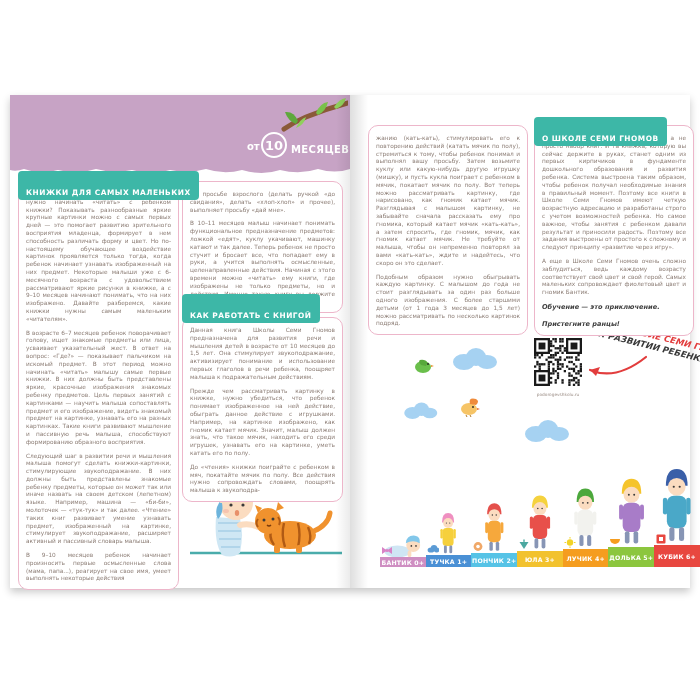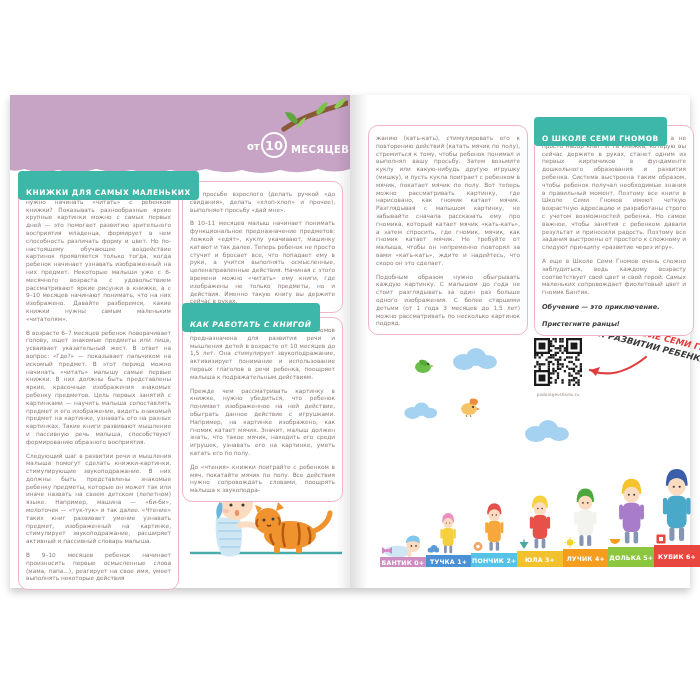--- a/index.html
+++ b/index.html
@@ -90,21 +90,21 @@
       <p>В возрасте 6–7 месяцев ребенок поворачивает голову, ищет знакомые предметы или лица, усваивает указательный жест. В ответ на вопрос: «Где?» — показывает пальчиком на искомый предмет. В этот период можно начинать «читать» малышу самые первые книжки. В них должны быть представлены яркие, красочные изображения знакомых ребенку предметов. Цель первых занятий с картинками — научить малыша сопоставлять предмет и его изображение, видеть знакомый предмет на картинке, узнавать его на разных картинках. Такие книги развивают мышление и пассивную речь малыша, способствуют формированию образного восприятия.</p>
       <p>Следующий шаг в развитии речи и мышления малыша помогут сделать книжки-картинки, стимулирующие звукоподражание. В них должны быть представлены знакомые ребенку предметы, которые он может так или иначе назвать на своем детском (лепетном) языке. Например, машина — «би-би», молоточек — «тук-тук» и так далее. «Чтение» таких книг развивает умение узнавать предмет, изображенный на картинке, стимулирует звукоподражание, расширяет активный и пассивный словарь малыша.</p>
       <p>В 9–10 месяцев ребенок начинает произносить первые осмысленные слова (мама, папа...), реагирует на свое имя, умеет выполнять некоторые действия</p>
     </div>
 
     <div class="tbox" style="left:172px; top:86px; width:161px; min-height:126px;">
       <p>по просьбе взрослого (делать ручкой «до свидания», делать «хлоп-хлоп» и прочее), выполняет просьбу «дай мне».</p>
       <p>В 10–11 месяцев малыш начинает понимать функциональное предназначение предметов: ложкой «едят», куклу укачивают, машинку катают и так далее. Теперь ребенок не просто стучит и бросает все, что попадает ему в руки, а учится выполнять осмысленные, целенаправленные действия. Начиная с этого времени можно «читать» ему книги, где изображены не только предметы, но и действия. Именно такую книгу вы держите сейчас в руках.</p>
     </div>
 
-    <div class="sec-h" style="left:172px; top:208px;font-style:italic;">КАК РАБОТАТЬ С КНИГОЙ</div>
+    <div class="sec-h" style="left:172px; top:199px;">КАК РАБОТАТЬ С КНИГОЙ</div>
     <div class="tbox" style="left:172px; top:222px; width:161px; min-height:148px;">
       <p>Данная книга Школы Семи Гномов предназначена для развития речи и мышления детей в возрасте от 10 месяцев до 1,5 лет. Она стимулирует звукоподражание, активизирует понимание и использование первых глаголов в речи ребенка, поощряет малыша к подражательным действиям.</p>
       <p>Прежде чем рассматривать картинку в книжке, нужно убедиться, что ребенок понимает изображенное на ней действие, обыграть данное действие с игрушками. Например, на картинке изображено, как гномик катает мячик. Значит, малыш должен знать, что такое мячик, находить его среди игрушек, узнавать его на картинке, уметь катать его по полу.</p>
       <p>До «чтения» книжки поиграйте с ребенком в мяч, покатайте мячик по полу. Все действия нужно сопровождать словами, поощрять малыша к звукоподра-</p>
     </div>
 
     <svg class="illus" width="156" height="88" viewBox="0 0 156 88">
       <line x1="2" y1="80" x2="154" y2="80" stroke="var(--tealline,#4aacab)" stroke-width="2.4"></line>
 
       <path d="M28,44 Q26,70 34,82 Q44,86 52,80 Q56,60 52,46 Z" fill="#cfe7f4"></path>

